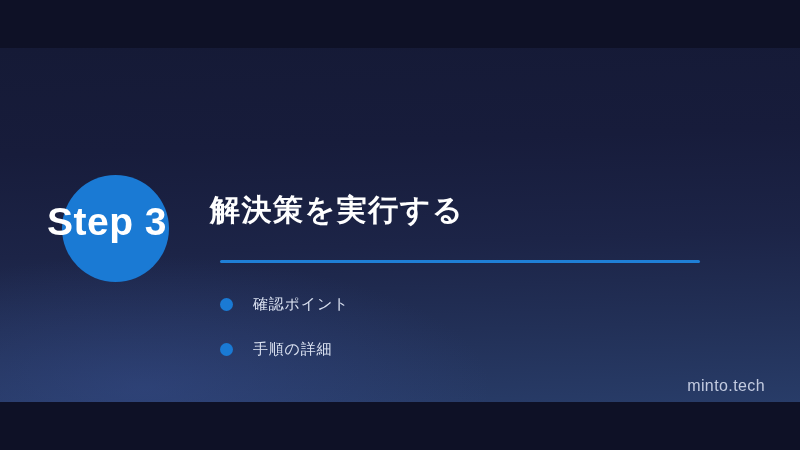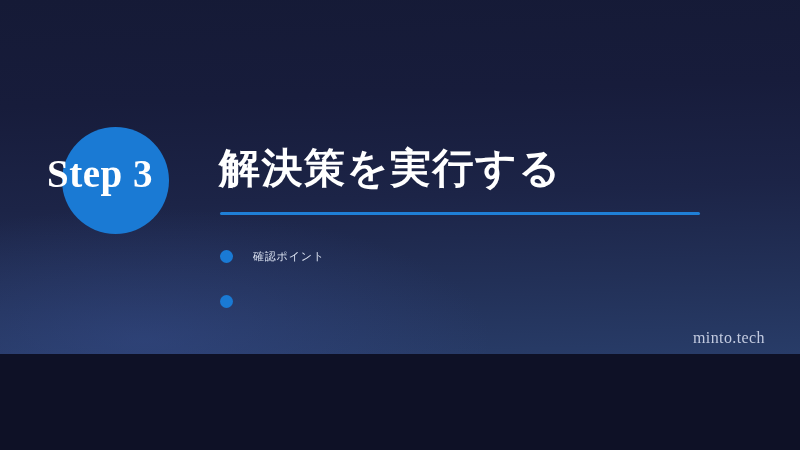--- a/index.html
+++ b/index.html
@@ -6,21 +6,22 @@
     margin: 0;
     padding: 0;
     background: #0e1126;
   }
   #slide {
     position: relative;
     width: 800px;
     height: 354px;
     overflow: hidden;
     background: linear-gradient(178deg, #151a36 0%, #171c3b 28%, #1c2447 55%, #223057 78%, #283c68 100%);
-    font-family: Liberation Serif, serif;
+    font-family: Liberation Sans, sans-serif;
+    margin-top: 48px;
     -webkit-font-smoothing: antialiased;
   }
   #slide::after {
     content: "";
     position: absolute;
     inset: 0;
     background: radial-gradient(ellipse 70% 60% at 18% 96%, rgba(58,82,150,0.40) 0%, rgba(58,82,150,0.0) 62%);
     pointer-events: none;
   }
 
@@ -44,25 +45,25 @@
     font-size: 39px;
     font-weight: 600;
     letter-spacing: 0.5px;
     line-height: 1;
     white-space: nowrap;
   }
 
   
   .title {
     position: absolute;
-    left: 219px;
+    left: 210px;
     top: 145px;
     z-index: 2;
     color: #ffffff;
-    font-size: 41px;
+    font-size: 30px;
     font-weight: 600;
     letter-spacing: 1.5px;
     line-height: 1.15;
     white-space: nowrap;
   }
   .divider {
     position: absolute;
     left: 220px;
     top: 212px;
     width: 480px;
@@ -87,21 +88,21 @@
   .bullet-dot {
     width: 13px;
     height: 13px;
     border-radius: 50%;
     background: #1a7ad4;
     flex: 0 0 auto;
   }
   .bullet-text {
     margin-left: 20px;
     color: #dbe2f1;
-    font-size: 11px;
+    font-size: 15px;
     font-weight: 400;
     letter-spacing: 0.8px;
     white-space: nowrap;
   }
 
   
   .footer {
     position: absolute;
     right: 35px;
     bottom: 7px;
@@ -124,18 +125,19 @@
 
   <div class="divider"></div>
 
   <div class="bullets">
     <div class="bullet-row">
       <span class="bullet-dot"></span>
       <span class="bullet-text">確認ポイント</span>
     </div>
     <div class="bullet-row">
       <span class="bullet-dot"></span>
+      <span class="bullet-text">手順の詳細</span>
     </div>
   </div>
 
   <div class="footer">minto.tech</div>
 
 </div>
 
 </body></html>

